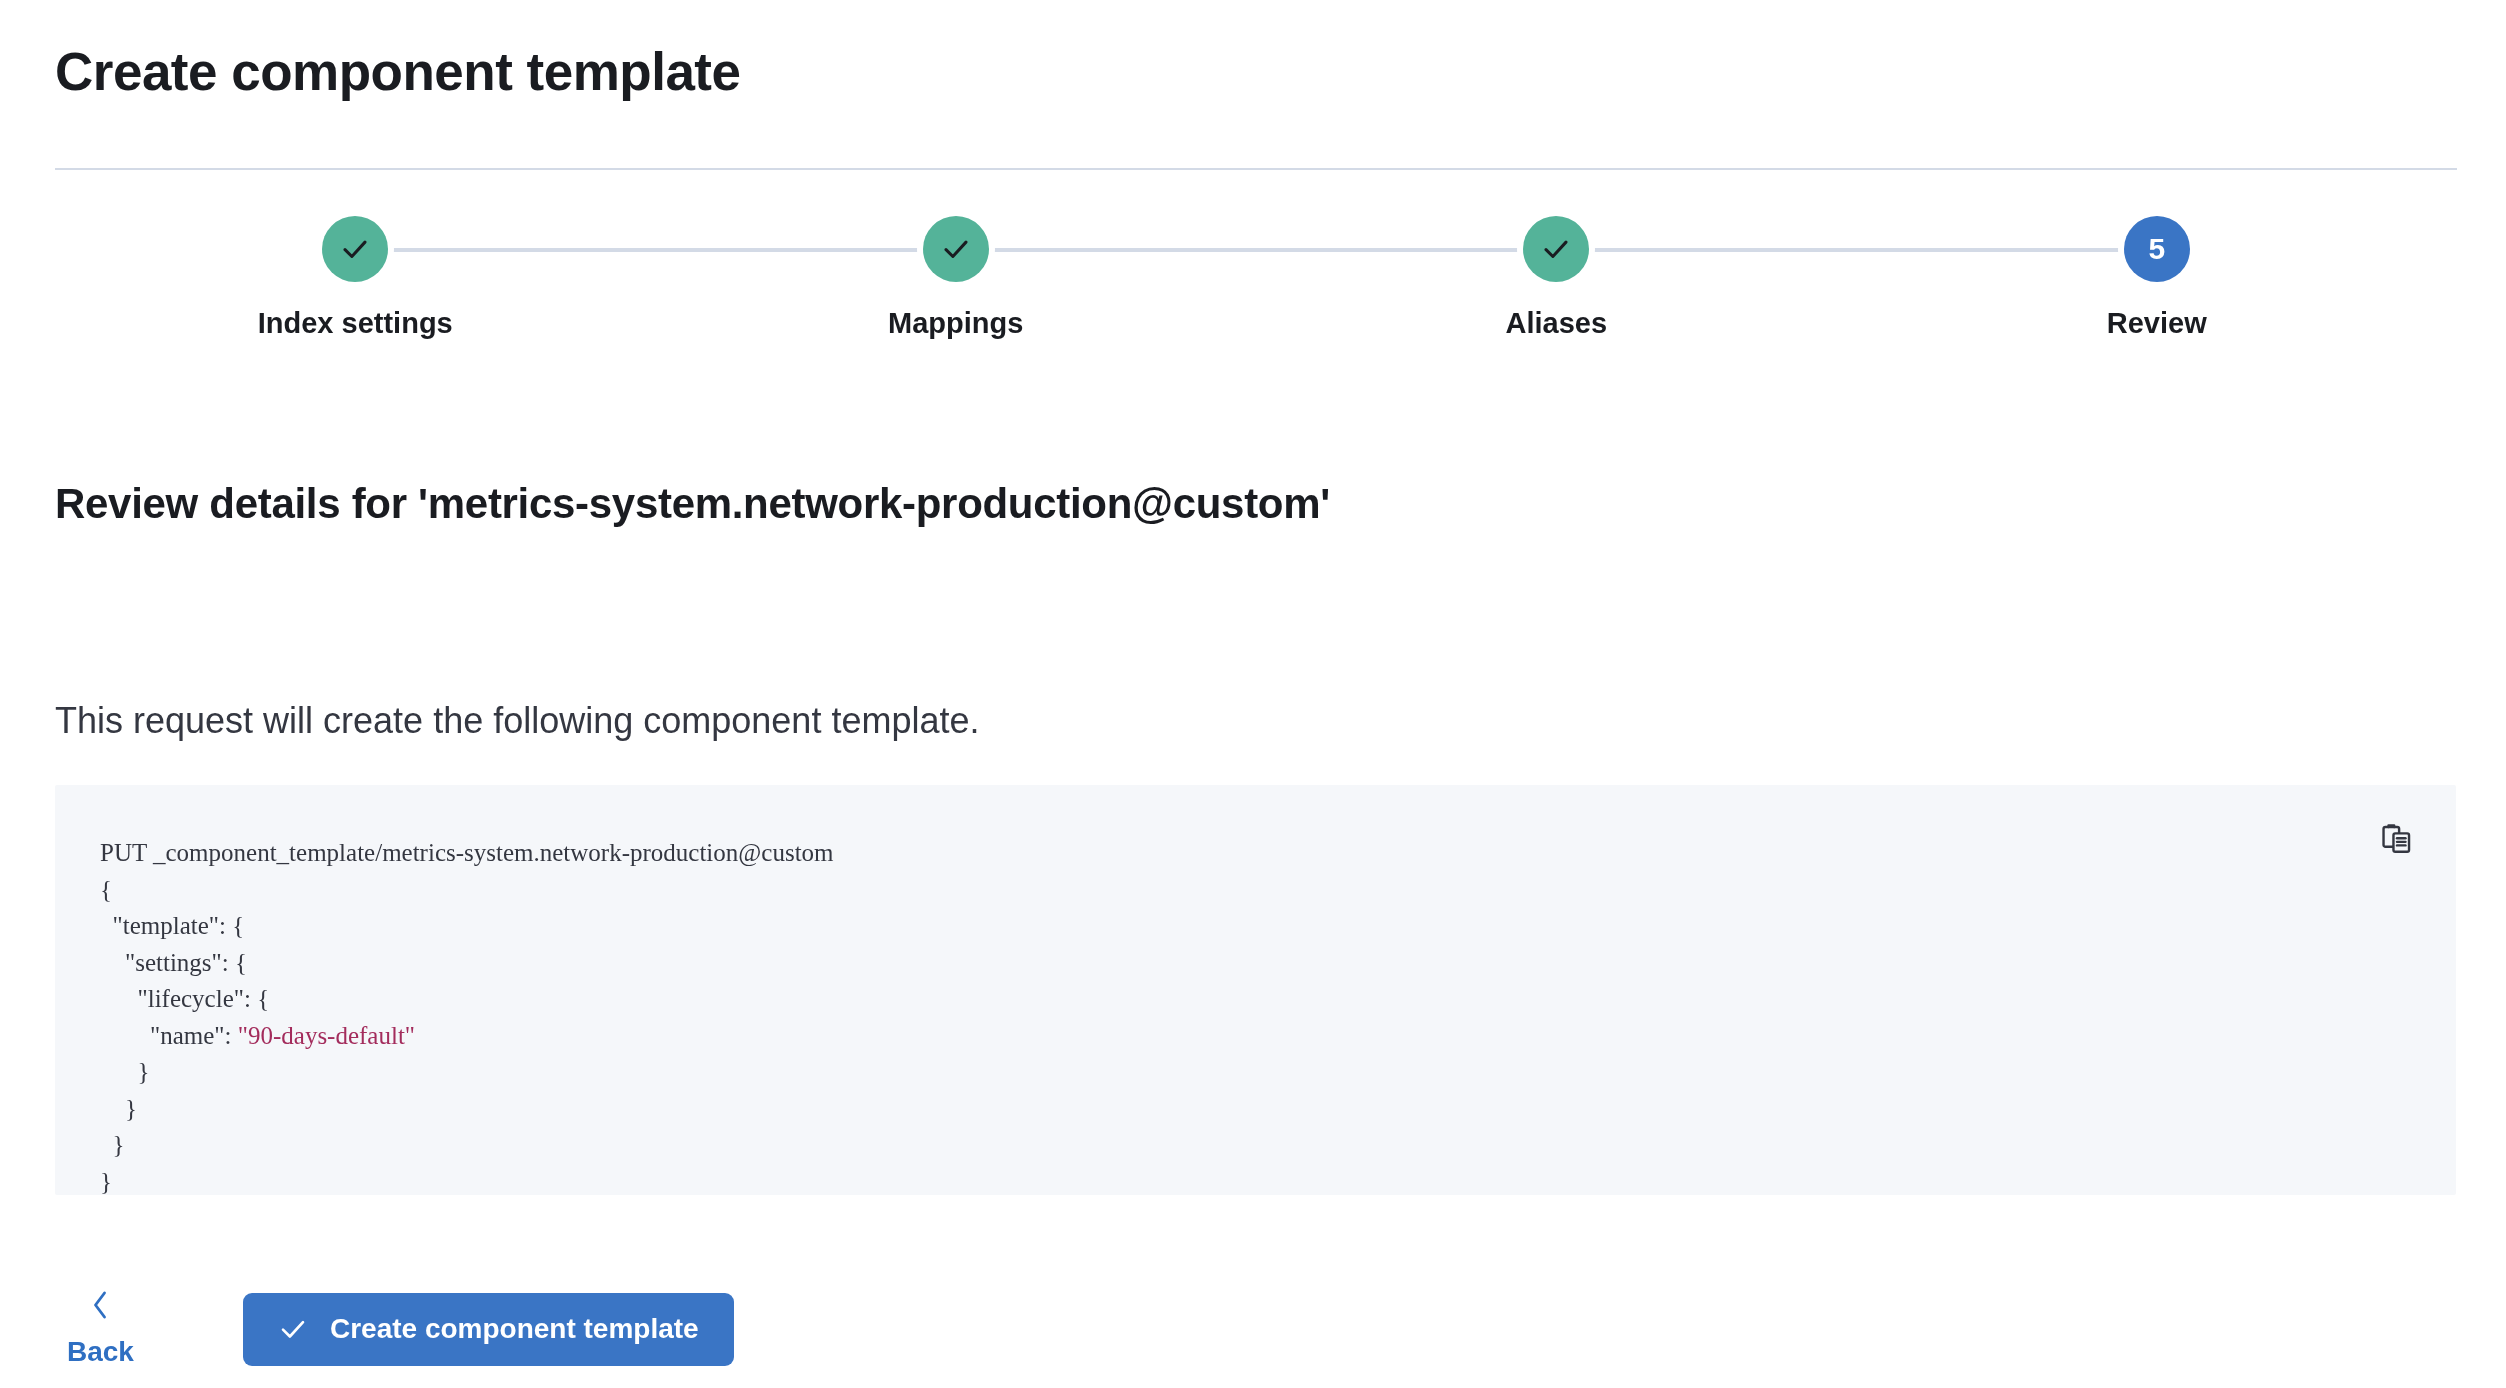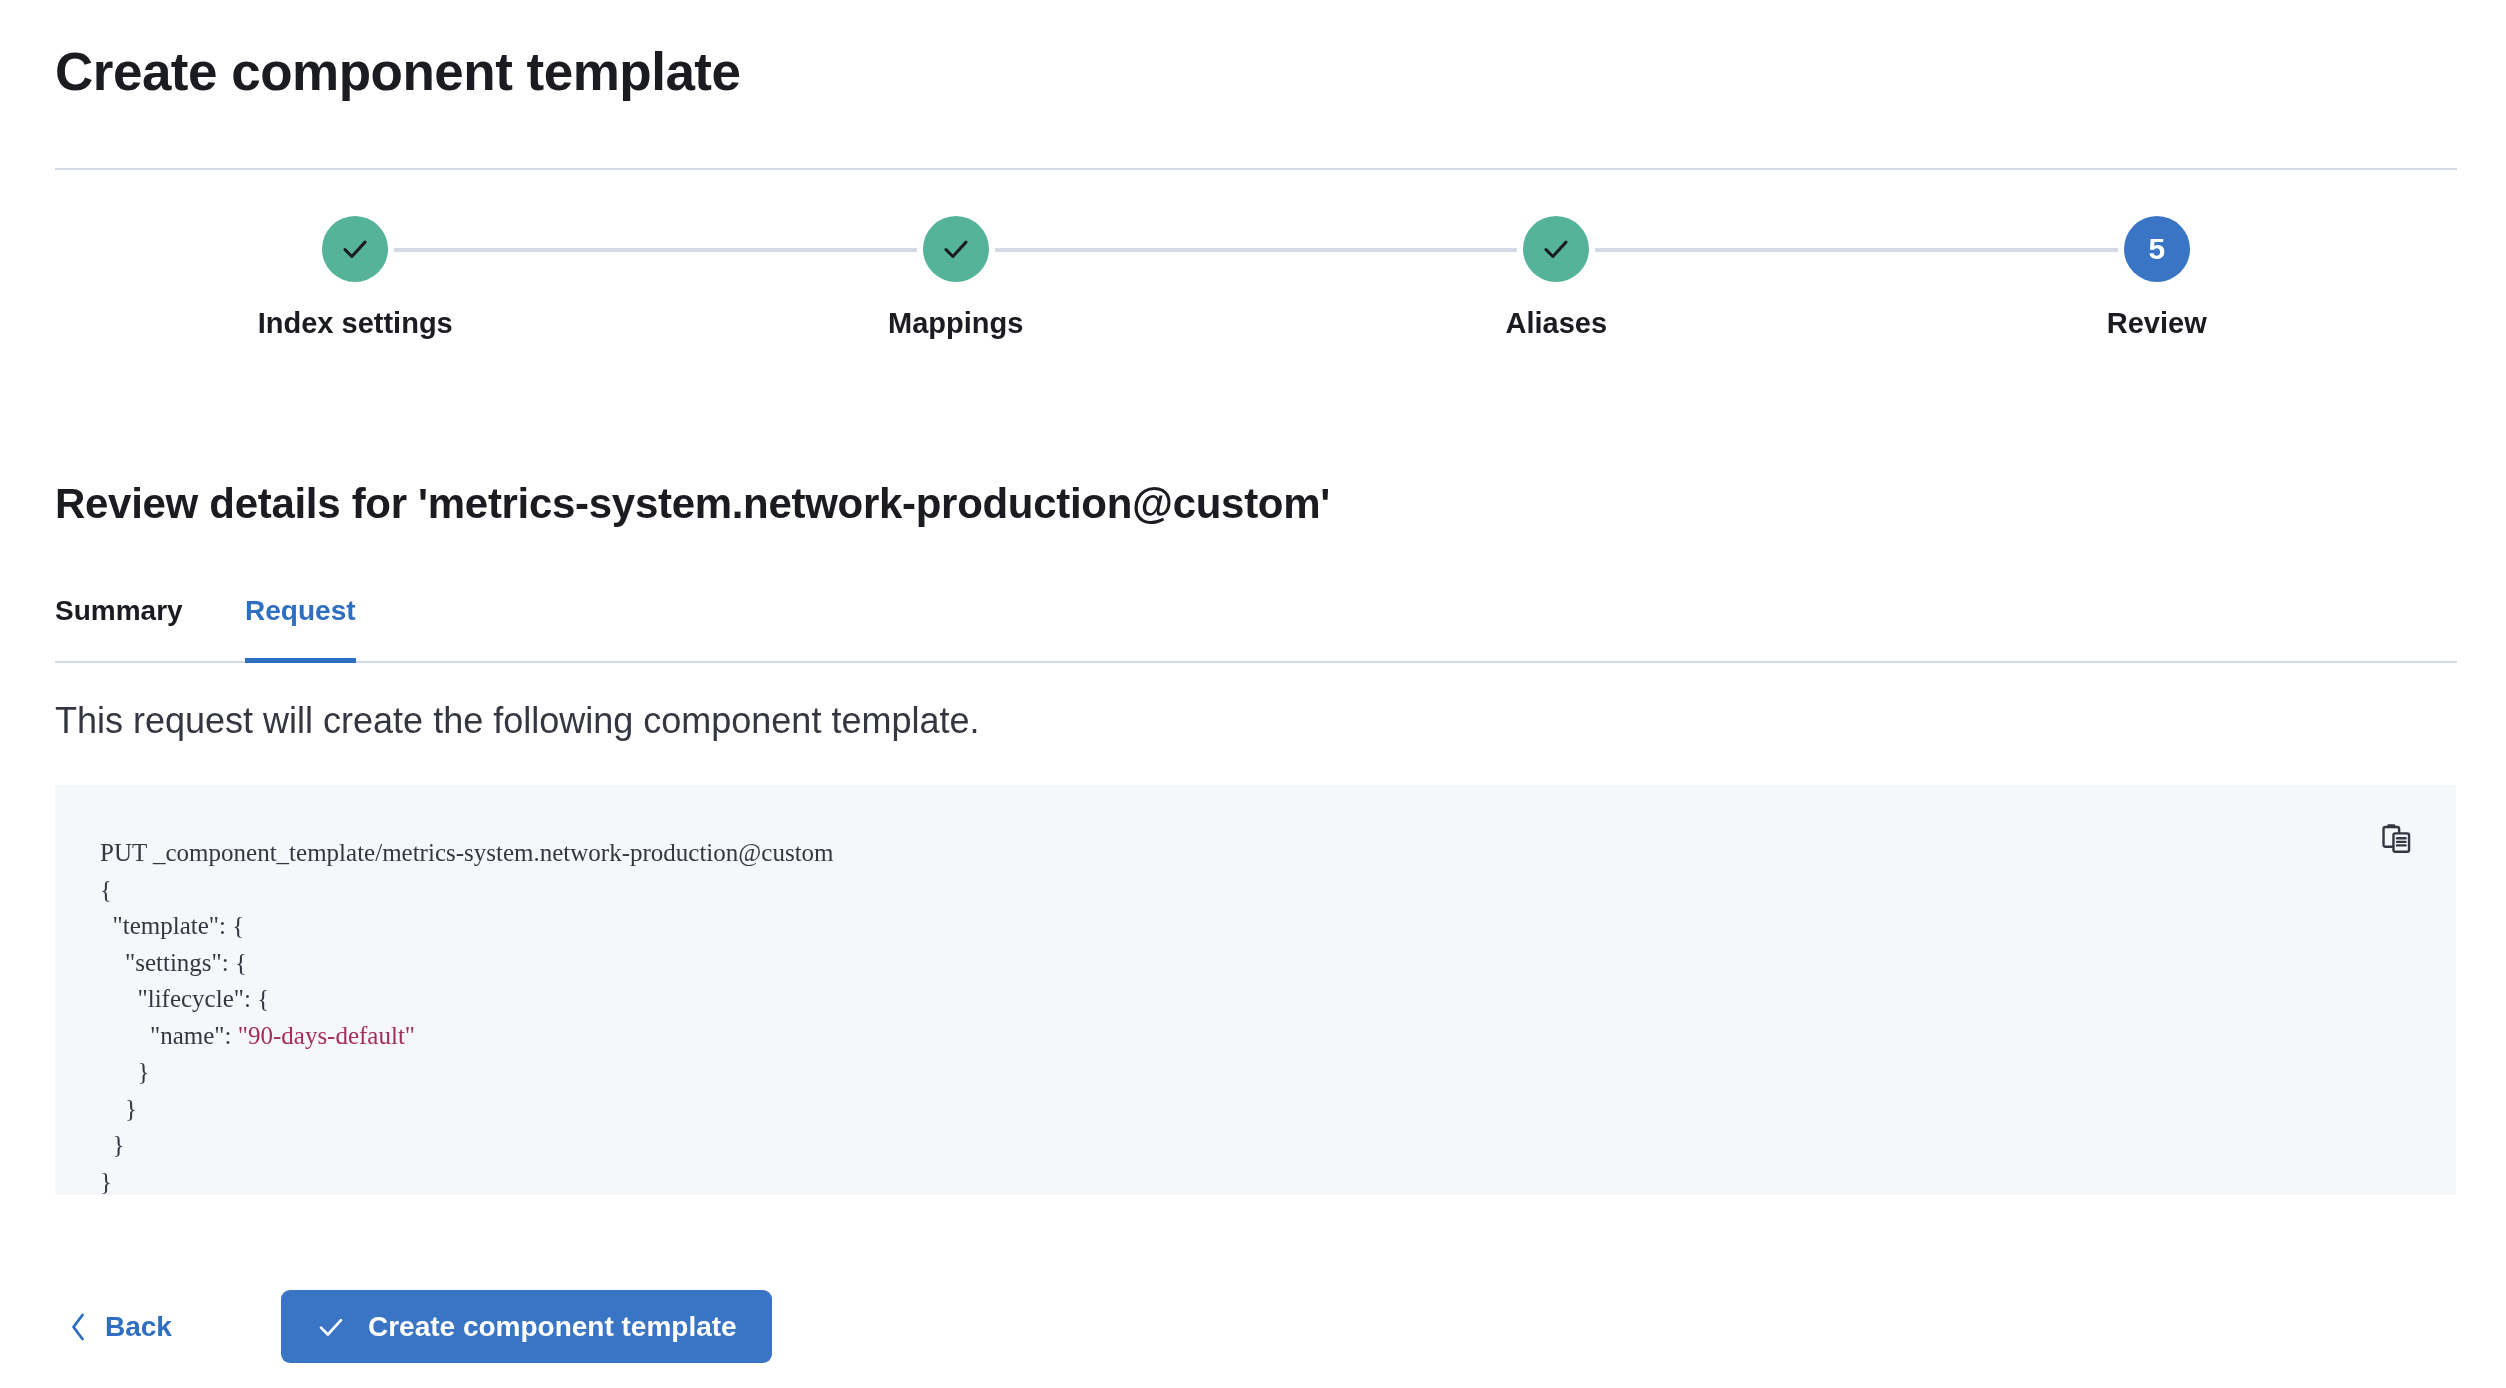--- a/index.html
+++ b/index.html
@@ -209,20 +209,21 @@
     align-items: center;
     gap: 16px;
     background: none;
     border: none;
     cursor: pointer;
     padding: 0 20px 0 12px;
     color: #2f6fc2;
     font-size: 28px;
     font-weight: bold;
     font-family: "Liberation Sans", sans-serif;
+    flex-direction: column;
   }
   .create-btn {
     display: inline-flex;
     align-items: center;
     gap: 22px;
     margin-left: 89px;
     background: #3a75c5;
     border: none;
     border-radius: 9px;
     cursor: pointer;
@@ -281,25 +282,20 @@
           <span>5</span>
         </div>
         <div class="step-label">Review</div>
       </div>
 
     </div>
   </div>
 
   <h2 class="review-heading">Review details for 'metrics-system.network-production@custom'</h2>
 
-  <div class="tabs">
-    <div class="tabs-underline"></div>
-    <button class="tab inactive">Summary</button>
-    <button class="tab active">Request</button>
-  </div>
 
   <p class="description">This request will create the following component template.</p>
 
   <div class="code-block">
     <div class="code-pre"><span>PUT _component_template/metrics-system.network-production@custom</span>
 <span>{</span>
 <span>  "template": {</span>
 <span>    "settings": {</span>
 <span>      "lifecycle": {</span>
 <span>        "name": </span><span class="code-str">"90-days-default"</span>

